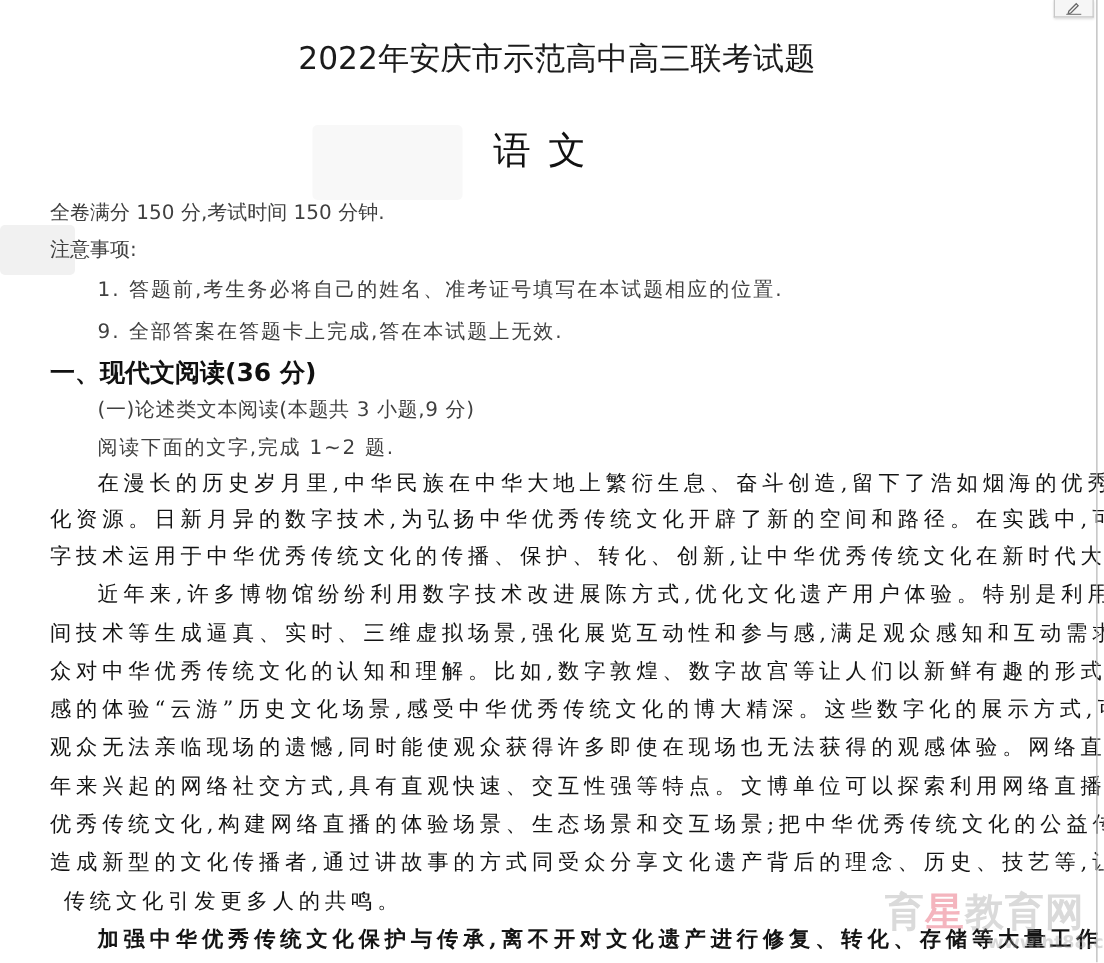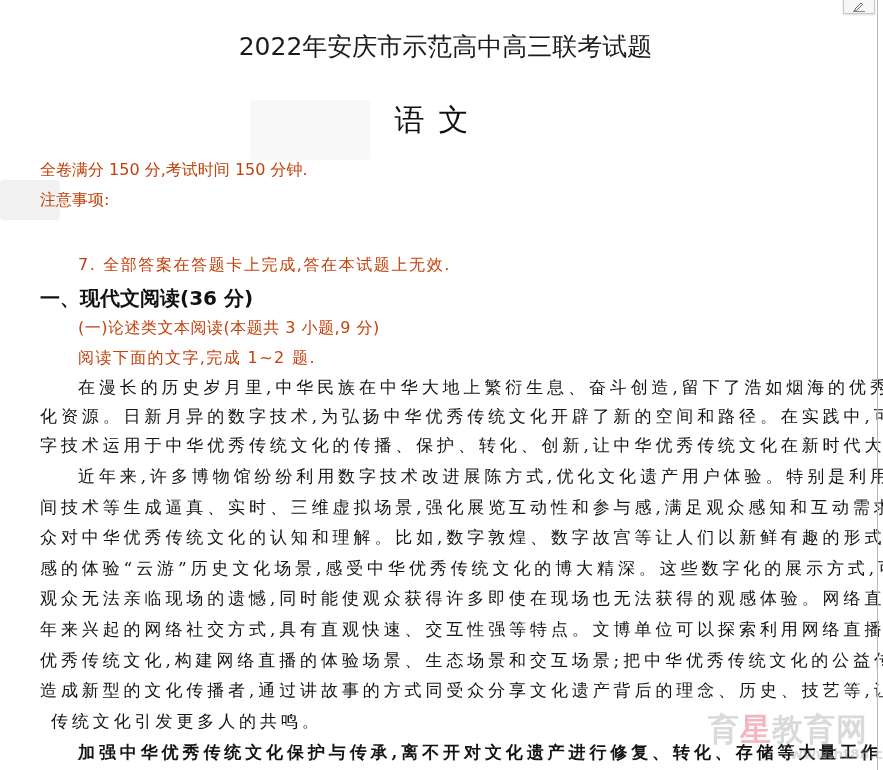--- a/index.html
+++ b/index.html
@@ -71,21 +71,21 @@
     letter-spacing: 14px;
     color: #111;
     box-sizing: border-box;
   }
   .line {
     position: absolute;
     white-space: nowrap;
     font-size: 16px;
     line-height: 20px;
   }
-  .info { font-family: "DejaVu Sans", "Liberation Sans", sans-serif; font-size: 16px; color:#c2410c; }
+  .info { font-family: "DejaVu Sans", "Liberation Sans", sans-serif; font-size: 16px; color:#404040; }
   .section-head { font-family: "DejaVu Sans", "Liberation Sans", sans-serif; font-size: 20px; font-weight: bold; color:#111; }
   .body-text {
     font-family: "DejaVu Serif", "Liberation Serif", serif;
     font-size: 17px;
     color: #141414;
     letter-spacing: 3.9px;
   }
   .watermark {
     position: absolute;
     left: 708px;
@@ -122,21 +122,22 @@
 <div class="page">
 
   <div class="smudge" style="left:0;top:180px;width:60px;height:40px;"></div>
   <div class="smudge" style="left:250px;top:100px;width:120px;height:60px;opacity:0.5;"></div>
 
   <div class="title">2022年安庆市示范高中高三联考试题</div>
   <div class="subject">语文</div>
 
   <div class="line info" style="left:40px;top:160px;">全卷满分 150 分,考试时间 150 分钟.</div>
   <div class="line info" style="left:40px;top:190px;">注意事项:</div>
-  <div class="line info" style="left:78px;top:255px;letter-spacing:1.6px;">7. 全部答案在答题卡上完成,答在本试题上无效.</div>
+  <div class="line info" style="left:78px;top:222px;letter-spacing:1.6px;">1. 答题前,考生务必将自己的姓名、准考证号填写在本试题相应的位置.</div>
+  <div class="line info" style="left:78px;top:255px;letter-spacing:1.6px;">9. 全部答案在答题卡上完成,答在本试题上无效.</div>
 
   <div class="line section-head" style="left:40px;top:288px;">一、现代文阅读(36 分)</div>
   <div class="line info" style="left:78px;top:318px;letter-spacing:0.5px;">(一)论述类文本阅读(本题共 3 小题,9 分)</div>
   <div class="line info" style="left:78px;top:348px;letter-spacing:1.4px;">阅读下面的文字,完成 1~2 题.</div>
 
   <div class="line body-text" style="left:78px;top:377px;">在漫长的历史岁月里,中华民族在中华大地上繁衍生息、奋斗创造,留下了浩如烟海的优秀传统文</div>
   <div class="line body-text" style="left:40px;top:406px;">化资源。日新月异的数字技术,为弘扬中华优秀传统文化开辟了新的空间和路径。在实践中,可以把数</div>
   <div class="line body-text" style="left:40px;top:435px;">字技术运用于中华优秀传统文化的传播、保护、转化、创新,让中华优秀传统文化在新时代大放异彩。</div>
   <div class="line body-text" style="left:78px;top:466px;">近年来,许多博物馆纷纷利用数字技术改进展陈方式,优化文化遗产用户体验。特别是利用虚拟空</div>
   <div class="line body-text" style="left:40px;top:497px;">间技术等生成逼真、实时、三维虚拟场景,强化展览互动性和参与感,满足观众感知和互动需求,深化观</div>

